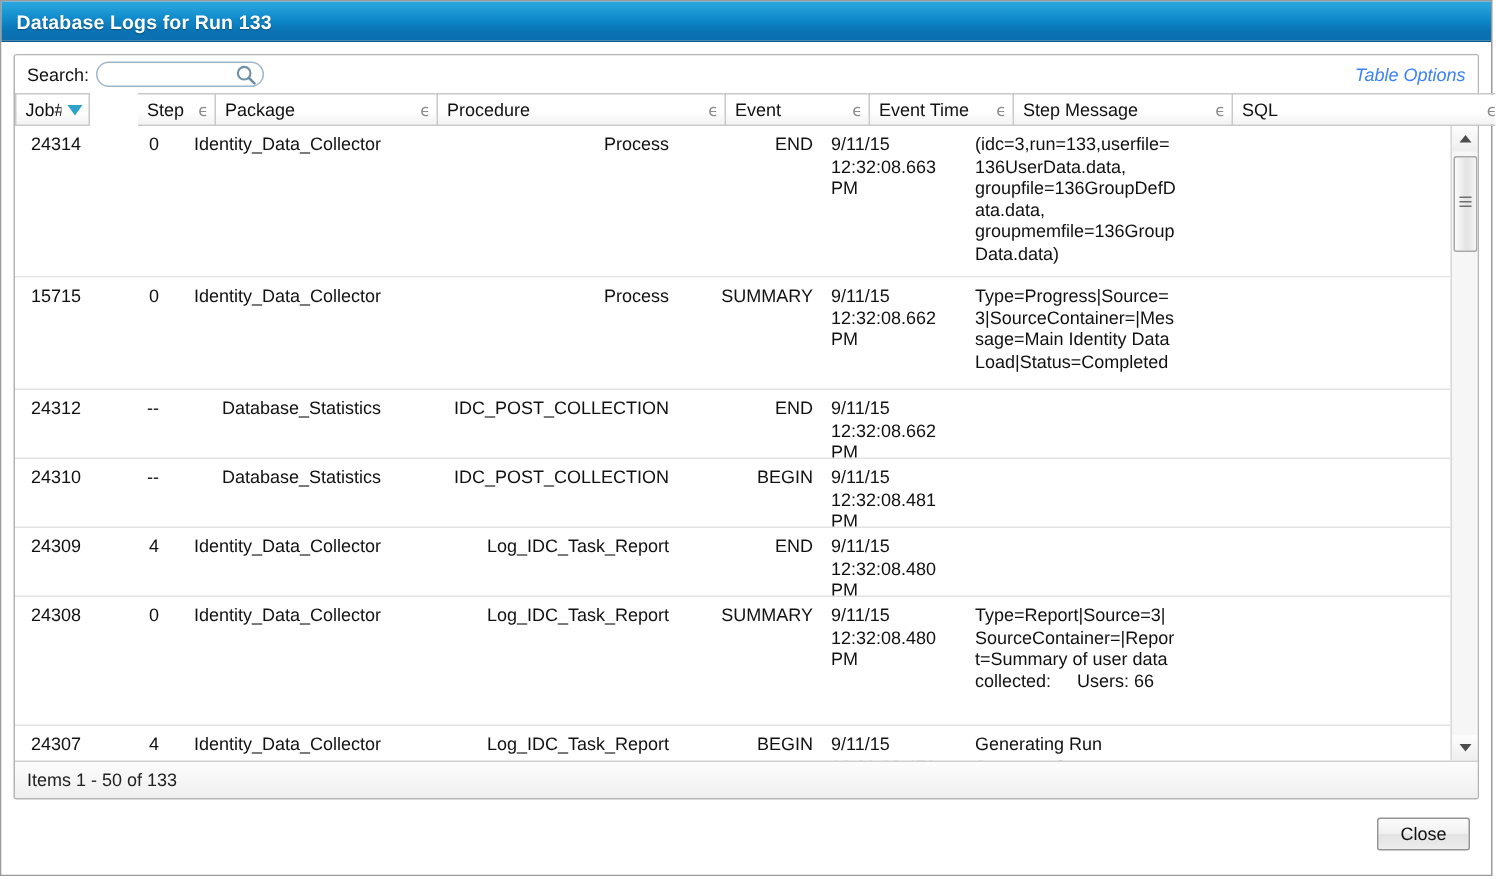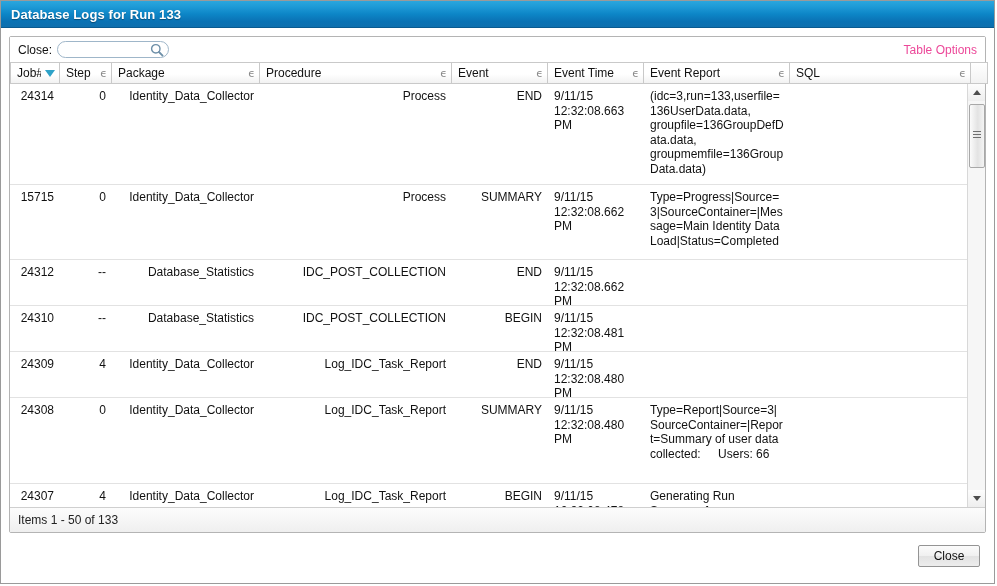--- a/index.html
+++ b/index.html
@@ -116,24 +116,25 @@
   .search-icon {
     position: absolute;
     right: 4px;
     top: 1px;
     width: 14px;
     height: 14px;
     line-height: 14px;
   }
   .table-options {
     font-size: 12px;
-    color: #ec4899;
+    color: #3b82f6;
     text-decoration: none;
     margin-right: 2px;
     cursor: pointer;
+    font-style: italic;
   }
 
   
   .grid-head {
     flex: 0 0 22px;
     display: flex;
     box-sizing: border-box;
     background: #ffffff;
     position: relative;
   }
@@ -330,61 +331,61 @@
 
     <div class="titlebar">
       <span class="title">Database Logs for Run 133</span>
     </div>
 
     <div class="dialog-body">
       <div class="grid-panel">
 
         <div class="grid-toolbar">
           <div class="search-wrap">
-            <span class="search-label">Close:</span>
+            <span class="search-label">Search:</span>
             <div class="search-box">
               <input type="text" value="" placeholder="" style="">
               <span class="search-icon">
                 <svg width="14" height="14" viewBox="0 0 14 14">
                   <circle cx="5.8" cy="5.8" r="4.2" fill="none" stroke="#6d8fa8" stroke-width="1.4"></circle>
                   <line x1="9" y1="9" x2="12.6" y2="12.6" stroke="#6d8fa8" stroke-width="1.8" stroke-linecap="round"></line>
                 </svg>
               </span>
             </div>
           </div>
           <span class="table-options">Table Options</span>
         </div>
 
         <div class="grid-head">
             <div class="hcell" style="flex: 0 0 50px;">
               <span class="hlabel">Job#</span>
               <span class="sort-tri"></span>
             </div>
-            <div class="hcell" style="flex: 0 0 52px;">
+            <div class="hcell" style="flex: 0 0 52px; margin-left: 32px;">
               <span class="hlabel">Step</span>
               <span class="col-glyph">ϵ</span>
             </div>
             <div class="hcell" style="flex: 0 0 148px;">
               <span class="hlabel">Package</span>
               <span class="col-glyph">ϵ</span>
             </div>
             <div class="hcell" style="flex: 0 0 192px;">
               <span class="hlabel">Procedure</span>
               <span class="col-glyph">ϵ</span>
             </div>
             <div class="hcell" style="flex: 0 0 96px;">
               <span class="hlabel">Event</span>
               <span class="col-glyph">ϵ</span>
             </div>
             <div class="hcell" style="flex: 0 0 96px;">
               <span class="hlabel">Event Time</span>
               <span class="col-glyph">ϵ</span>
             </div>
             <div class="hcell" style="flex: 0 0 146px;">
-              <span class="hlabel">Event Report</span>
+              <span class="hlabel">Step Message</span>
               <span class="col-glyph">ϵ</span>
             </div>
             <div class="hcell" style="flex: 0 0 181px;">
               <span class="hlabel">SQL</span>
               <span class="col-glyph">ϵ</span>
             </div>
             <div class="hcell spacer"></div>
           </div>
 
         <div class="grid-scroll">

